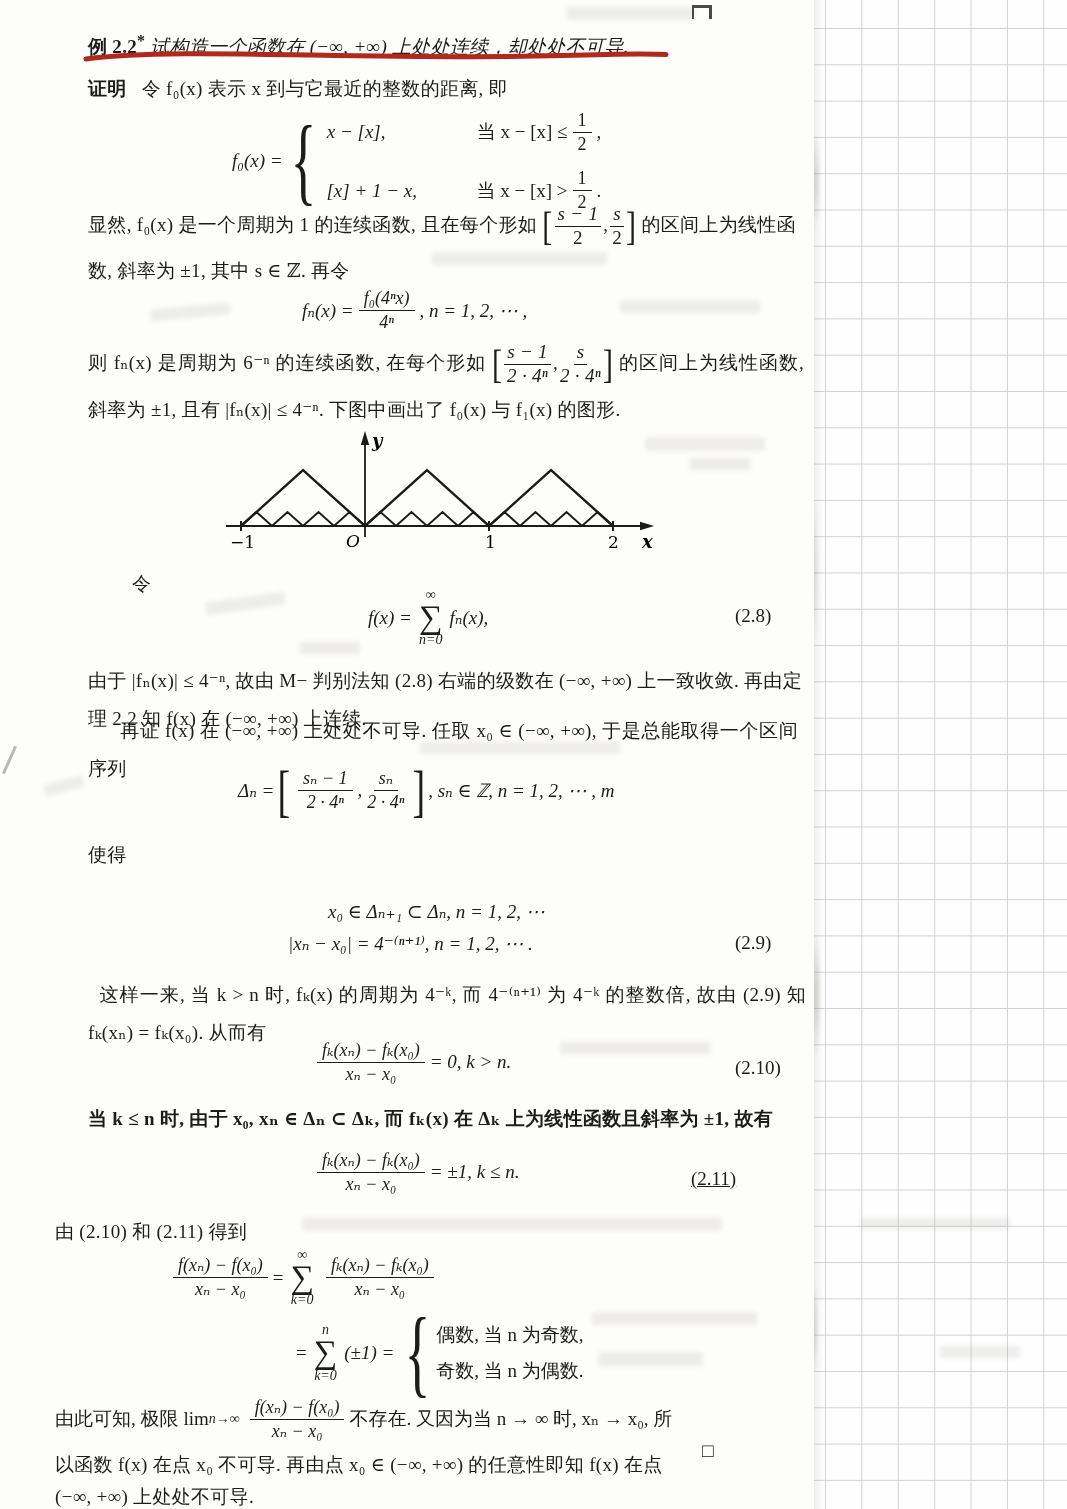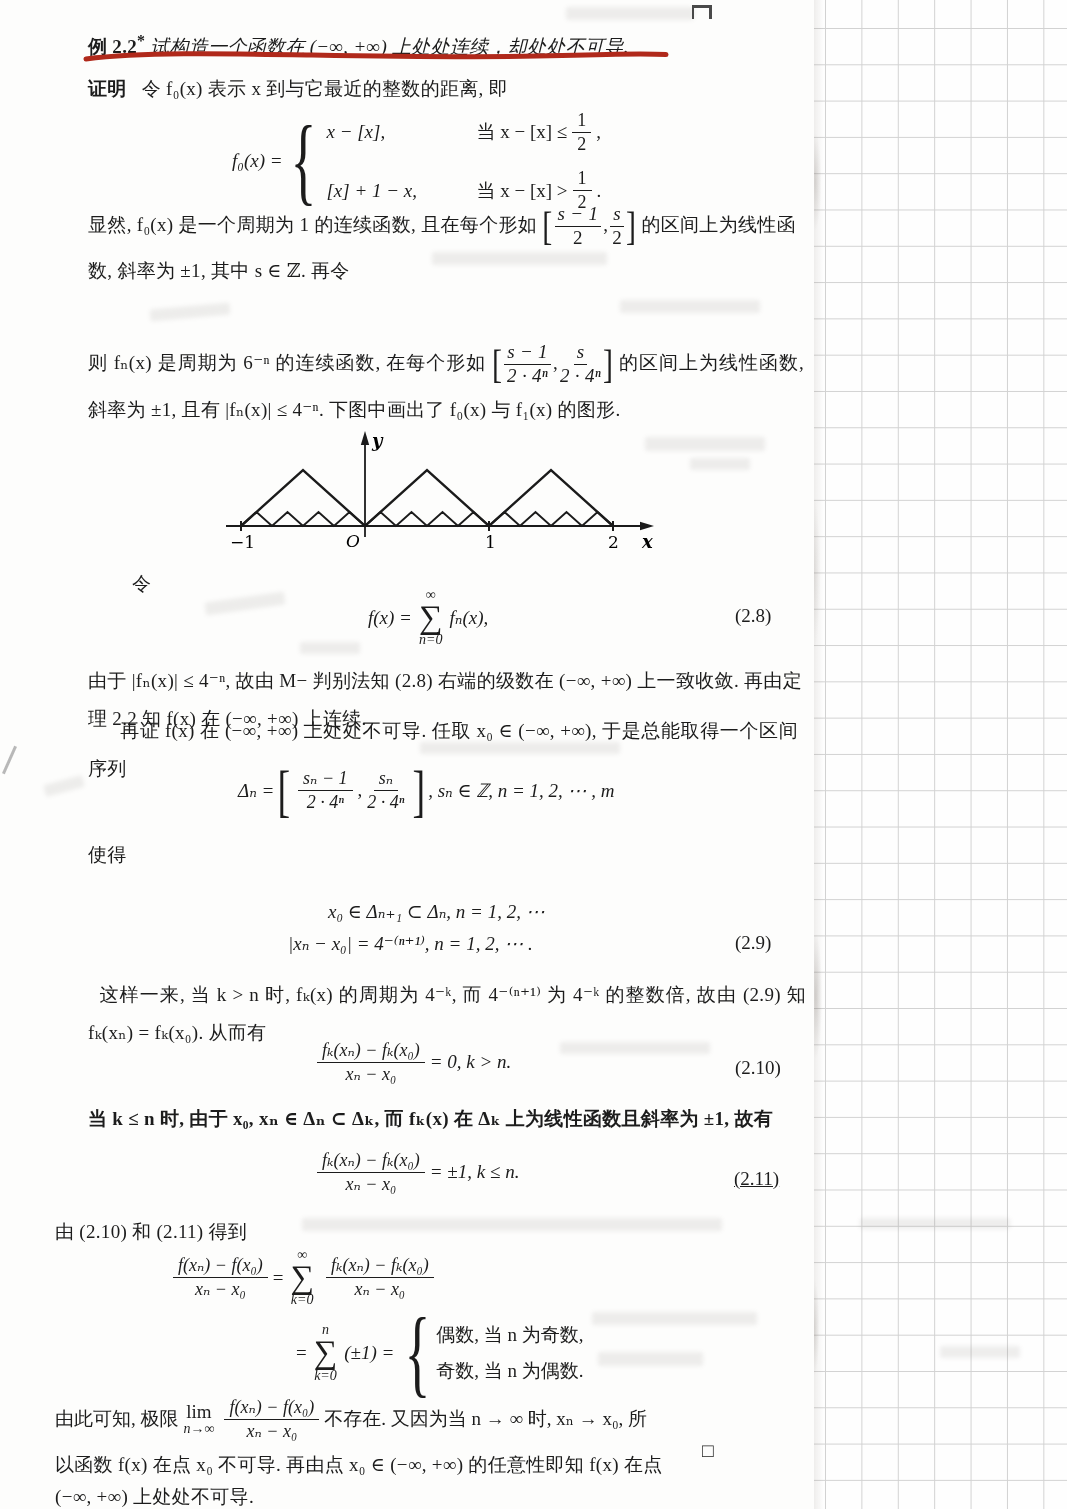--- a/index.html
+++ b/index.html
@@ -26,21 +26,21 @@
   .frac .den{padding-top:1px;}
   .ifrac{font-size:19px;margin:0 2px;vertical-align:middle;line-height:1.1;}
   .ifrac .num{padding:0 3px 1px;}
   .ibr{display:inline-block;font-size:30px;font-weight:300;transform:scaleY(1.3);vertical-align:middle;line-height:0;}
   .bigbrace{display:inline-block;font-size:54px;font-weight:200;transform:scaleY(1.8);transform-origin:center;margin-right:10px;line-height:0;}
   .dbr{display:inline-block;font-size:38px;font-weight:200;transform:scaleY(1.5);vertical-align:middle;line-height:0;}
   .bigsum{display:inline-flex;flex-direction:column;align-items:center;vertical-align:middle;line-height:1;margin:0 7px;}
   .bigsum .top{font-size:14px;}
   .bigsum .sig{font-size:33px;line-height:.95;}
   .bigsum .bot{font-size:14px;font-style:italic;}
-  .limb{display:inline-flex;flex-direction:column;align-items:center;vertical-align:middle;line-height:1.05;margin:0 5px;}
+  .limb{display:inline-flex;align-items:center;vertical-align:middle;line-height:1.05;margin:0 5px;}
   .limb .s{font-size:14px;font-style:italic;}
   .eqrow{display:flex;align-items:center;font-size:19px;}
   .cases{display:inline-flex;align-items:center;}
   .cases .rows{display:flex;flex-direction:column;gap:10px;font-size:19px;}
   .smudge{position:absolute;background:#7e7a74;opacity:.12;filter:blur(2.2px);border-radius:2px;}
   .slashmark{position:absolute;width:3px;height:30px;background:#666;opacity:.45;transform:rotate(24deg);filter:blur(.4px);}
   .corner-mark{position:absolute;width:15px;height:11px;border-top:3px solid #2b2b2b;border-right:3px solid #2b2b2b;border-left:2px solid #2b2b2b;opacity:.85;}
   .qed{position:absolute;font-size:19px;}
   svg text{font-family:"DejaVu Serif","Liberation Serif",serif;}
 </style>
@@ -81,21 +81,21 @@
   </svg>
 
   <div class="blk para" style="left:88px;top:70px;width:710px;">
     <span class="bold">证明</span>&nbsp;&nbsp;
     <span>令 f₀(x) 表示 x 到与它最近的整数的距离, 即</span>
   </div>
 
   <div class="blk eqrow" style="left:232px;top:110px;">
     <span class="it">f₀(x) =</span>
     <span class="bigbrace" style="margin-left:8px;">{</span>
-    <span style="display:inline-flex;flex-direction:column;gap:14px;">
+    <span style="display:inline-flex;flex-direction:column;gap:14px;align-items:flex-end;">
       <span class="eqrow">
         <span class="it" style="width:150px;">x − [x],</span>
         <span>当 x − [x] ≤</span>
         <span class="frac">
             <span class="num">1</span>
             <span class="den">2</span>
           </span>
         <span>,</span>
       </span>
       <span class="eqrow">
@@ -115,20 +115,28 @@
     <span class="ibr">[</span><span class="frac ifrac">
         <span class="num it">s − 1</span>
         <span class="den">2</span>
       </span><span>,</span><span class="frac ifrac">
         <span class="num it">s</span>
         <span class="den">2</span>
       </span><span class="ibr">]</span>
     <span>的区间上为线性函数, 斜率为 ±1, 其中 s ∈ ℤ. 再令</span>
   </div>
 
+  <div class="blk eqrow" style="left:302px;top:288px;">
+    <span class="it">fₙ(x) =</span>
+    <span class="frac">
+        <span class="num it">f₀(4ⁿx)</span>
+        <span class="den it">4ⁿ</span>
+      </span>
+    <span class="it">,    n = 1, 2, ⋯ ,</span>
+  </div>
 
   <div class="blk para" style="left:88px;top:340px;width:716px;line-height:46px;">
     <span>则 fₙ(x) 是周期为 6⁻ⁿ 的连续函数, 在每个形如</span>
     <span class="ibr">[</span><span class="frac ifrac">
         <span class="num it">s − 1</span>
         <span class="den it">2 · 4ⁿ</span>
       </span><span>,</span><span class="frac ifrac">
         <span class="num it">s</span>
         <span class="den it">2 · 4ⁿ</span>
       </span><span class="ibr">]</span>
@@ -207,21 +215,21 @@
 
   <div class="blk para" style="left:88px;top:1100px;width:718px;font-weight:bold;">当 k ≤ n 时, 由于 x₀, xₙ ∈ Δₙ ⊂ Δₖ, 而 fₖ(x) 在 Δₖ 上为线性函数且斜率为 ±1, 故有</div>
 
   <div class="blk eqrow" style="left:312px;top:1150px;">
     <span class="frac">
         <span class="num it">fₖ(xₙ) − fₖ(x₀)</span>
         <span class="den it">xₙ − x₀</span>
       </span>
     <span class="it">= ±1,    k ≤ n.</span>
   </div>
-  <div class="eqnum" style="left:734px;top:1168px;text-decoration:underline;">(2.11)</div>
+  <div class="eqnum" style="left:691px;top:1168px;text-decoration:underline;">(2.11)</div>
 
   <div class="blk para" style="left:55px;top:1213px;">由 (2.10) 和 (2.11) 得到</div>
 
   <div class="blk eqrow" style="left:168px;top:1248px;">
     <span class="frac">
         <span class="num it">f(xₙ) − f(x₀)</span>
         <span class="den it">xₙ − x₀</span>
       </span>
     <span>=</span>
     <span class="bigsum">

